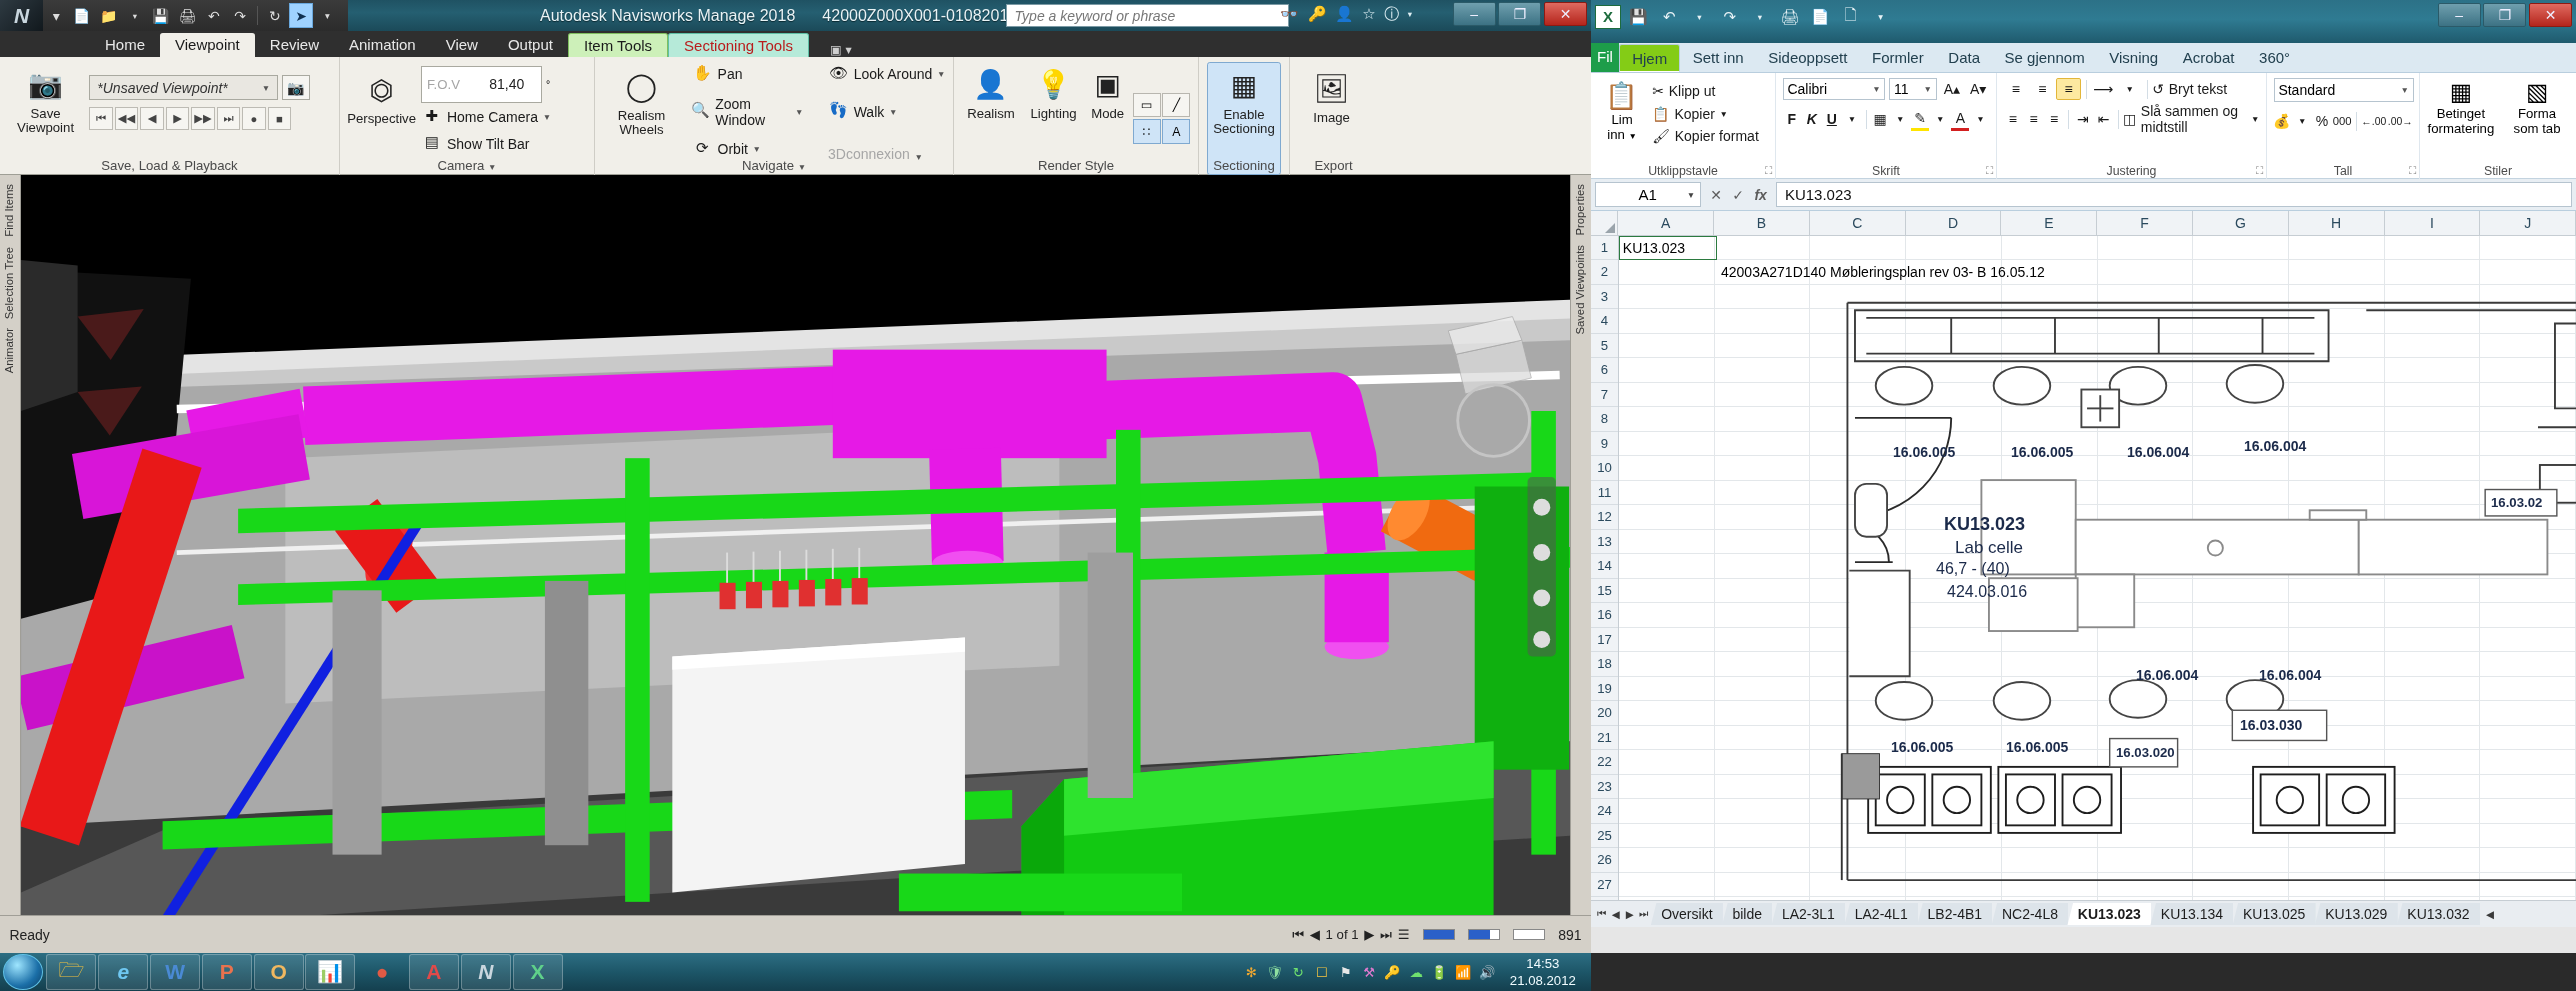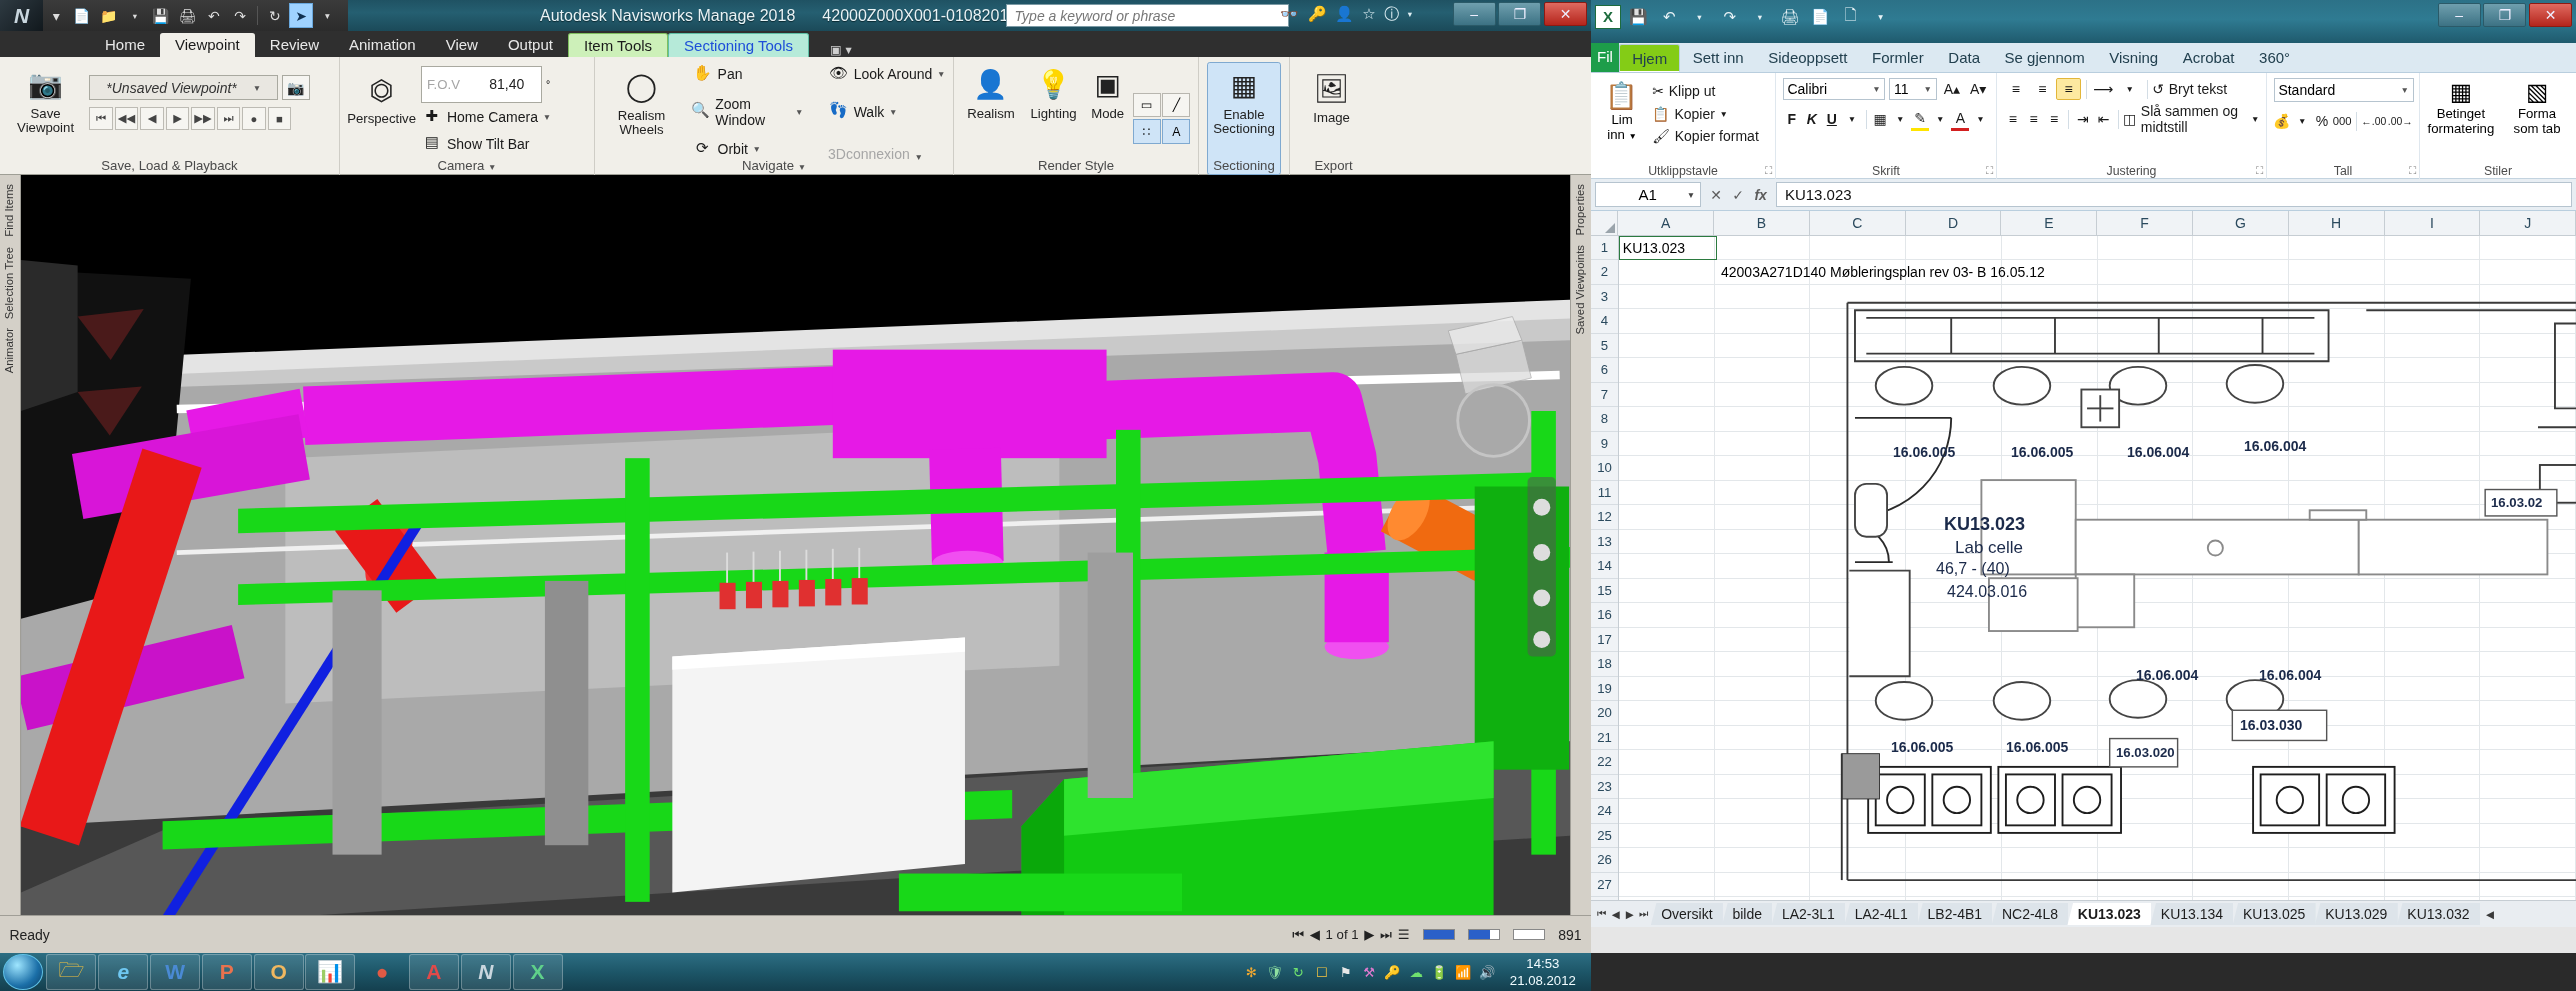--- a/index.html
+++ b/index.html
@@ -37,21 +37,21 @@
   .nw-searchicons{ position:absolute; right:179px; top:4.7px; display:flex; gap:8.5px;
         color:#dfeff4; font-size:15px; align-items:center;}
 
   .nw-tabs { height:25.5px; background:#2f2f2f; display:flex; align-items:flex-end;
         padding-left:90px; }
   .nw-tab { height:23.6px; line-height:23.6px; padding:0 15px; color:#e8e8e8; font-size:15px;
         border-radius:2.8px 2.8px 0 0; }
   .nw-tab.active { background:#f1efe9; color:#1a1a1a; }
   .nw-tab.green { background:#cdf0b9; color:#1a1a1a; border:0.9px solid #7fbf5f;
         border-bottom:none;}
-  .nw-tab.teal  { background:#b6ead9; color:#1d4ed8; border:0.9px solid #5fbfa6;
+  .nw-tab.teal  { background:#b6ead9; color:#b91c1c; border:0.9px solid #5fbfa6;
         border-bottom:none;}
   .nw-tab-right { margin-left:21px; display:flex; align-items:center; gap:3.8px;
         color:#cfcfcf; font-size:12.3px; }
 
   .nw-ribbon { position:relative; height:118px; background:#f1efe9;
         border-bottom:0.9px solid #9f9f96; display:flex; }
   .panel { position:relative; height:118px; border-right:0.9px solid #cfcdc6;
         padding:5.7px 7.6px 0 7.6px; display:flex; flex-direction:column; }
   .panel-title { position:absolute; bottom:1.9px; left:0; right:0; text-align:center;
         font-size:13.2px; color:#4a4a4a; }
@@ -61,21 +61,21 @@
         justify-content:flex-start; font-size:13.2px; color:#222; text-align:center;
         line-height:14px; padding-top:3.8px;}
   .bigbtn.sel { background:#cfe4f7; border:0.9px solid #7fa9d0; border-radius:2.8px;}
   .ico { display:flex; align-items:center; justify-content:center; margin-bottom:2.8px; }
   .ico.big { width:42px; height:38px; font-size:28px; }
   .ico.sm  { width:21px; height:19px; font-size:15px; }
 
   .vpcombo { display:flex; align-items:center; gap:3.8px; margin-top:13.2px;}
   .combo { height:24.5px; border:0.9px solid #a9a9a0; background:#e9e7e1; color:#333;
         font-style:italic; font-size:14px; display:flex; align-items:center;
-        padding:0 16px; justify-content:space-between; }
+        padding:0 7px; justify-content:space-between; }
   .smbox { width:28px; height:24.5px; border:0.9px solid #a9a9a0; background:#f6f5f1;
         display:flex; align-items:center; justify-content:center; font-size:14px;}
   .playbar { display:flex; gap:1.9px; margin-top:7.6px; }
   .playbtn { width:23.6px; height:22.7px; border:0.9px solid #bdbbb4; background:#f6f5f1;
         display:flex; align-items:center; justify-content:center; font-size:11.3px;
         color:#444;}
 
   .fov-row { display:flex; align-items:center; gap:3.8px; }
   .fov-box { width:121px; height:37px; border:0.9px solid #a9a9a0; background:#fff;
         display:flex; align-items:center; font-size:13.2px; }

